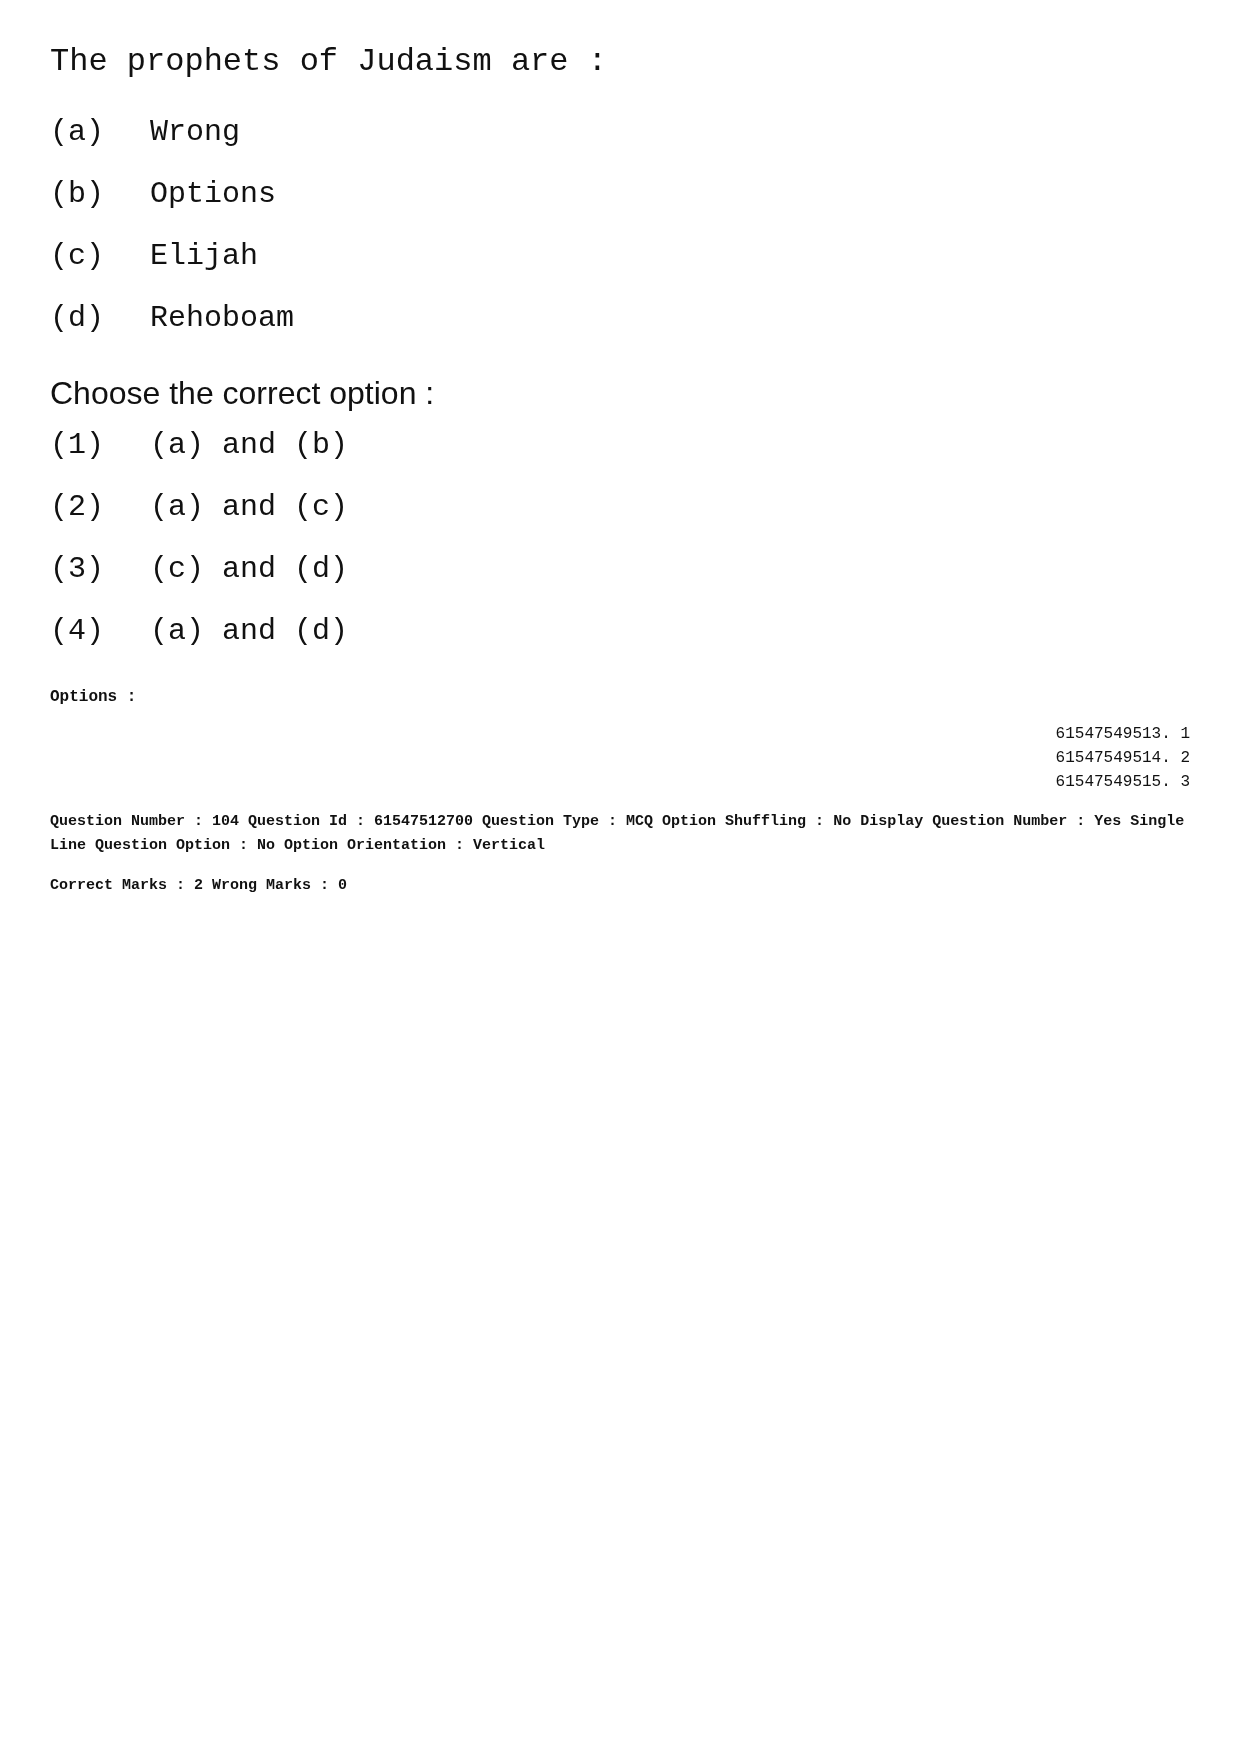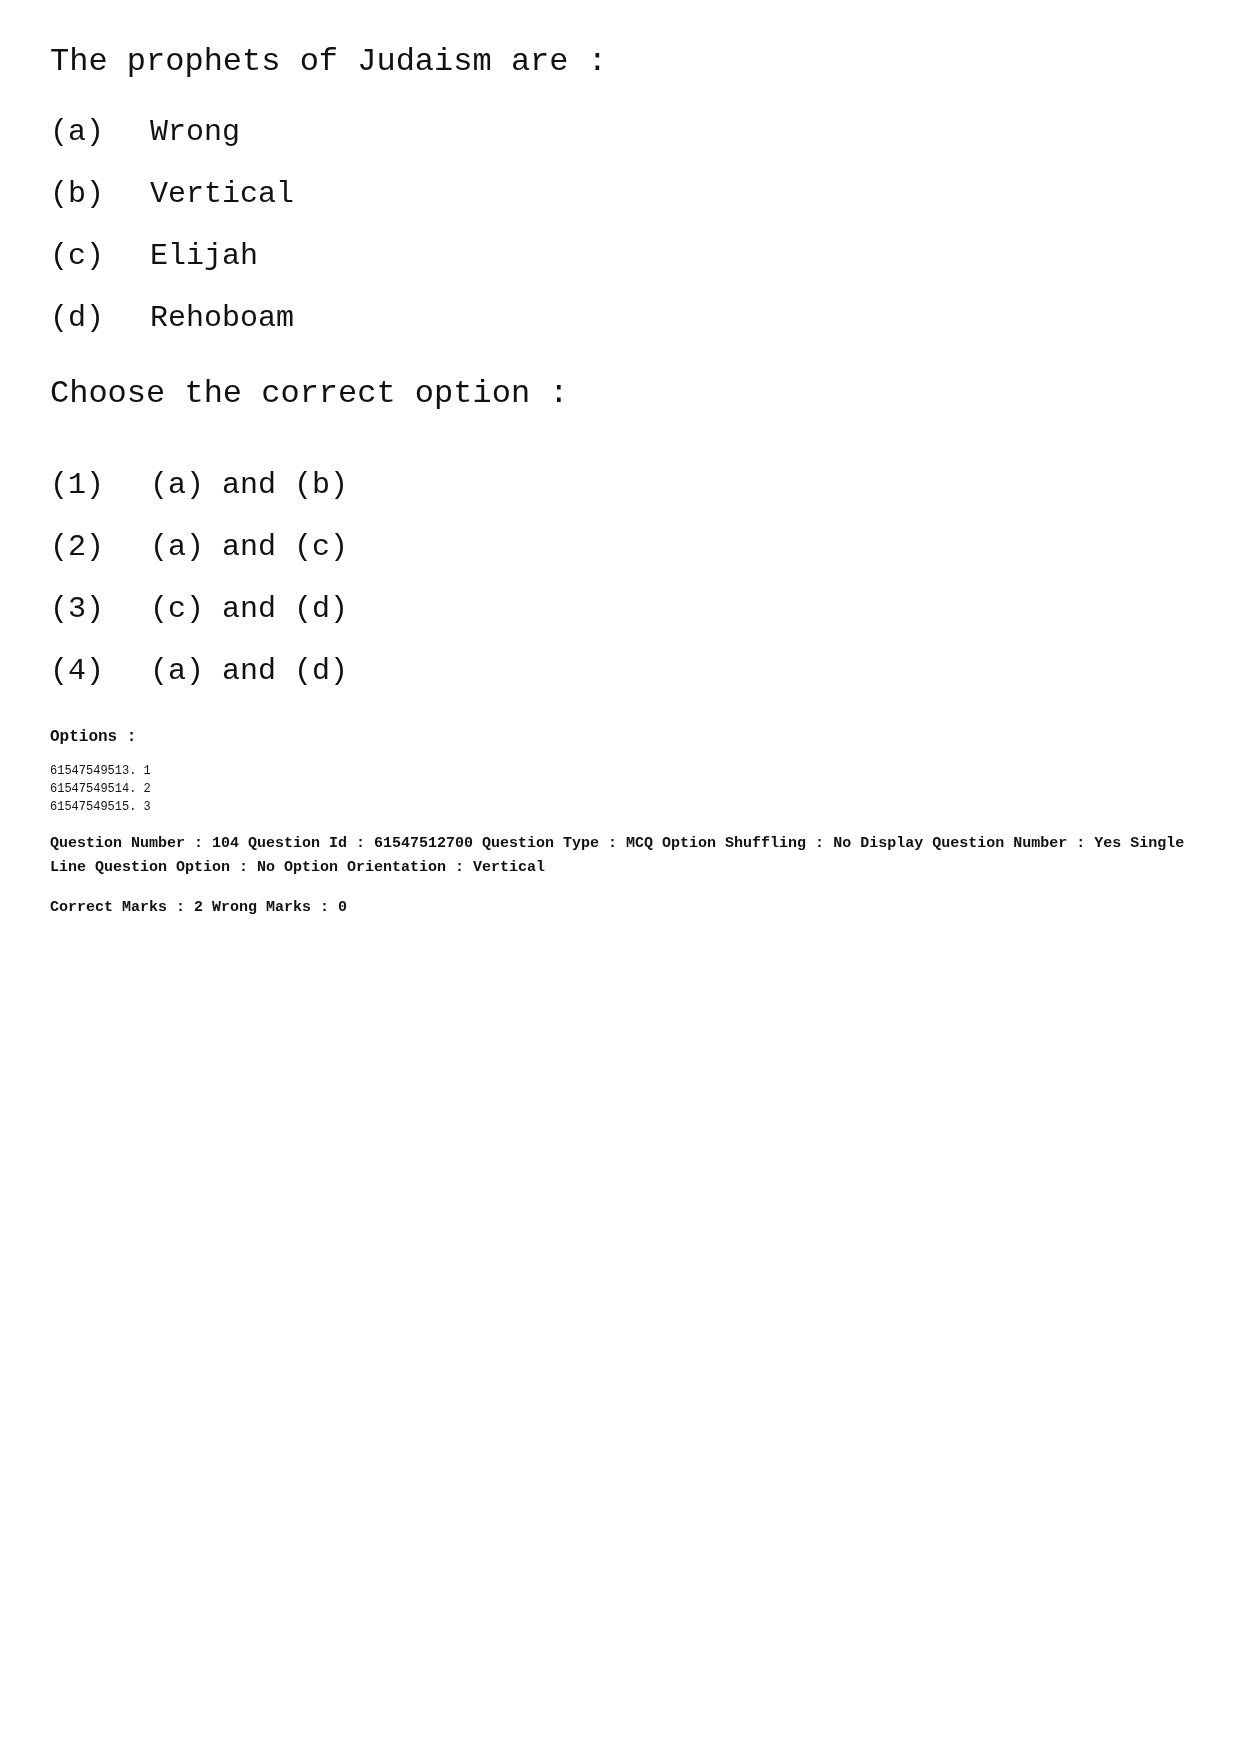--- a/index.html
+++ b/index.html
@@ -40,23 +40,23 @@
       min-width: 100px;
       color: #111;
     }
 
     .option-text {
       font-size: 30px;
     }
 
     .choose-text {
       font-size: 32px;
-      margin-bottom: 56px;
+      margin-bottom: 16px;
       margin-top: 10px;
-      font-family: Liberation Mono, monospace;
+      font-family: Liberation Sans, sans-serif;
     }
 
     .answer-options-list {
       margin-bottom: 40px;
     }
 
     .answer-option-item {
       display: flex;
       align-items: baseline;
       margin-bottom: 28px;
@@ -79,23 +79,24 @@
     }
 
     .options-header {
       font-size: 16px;
       font-weight: bold;
       font-family: 'Courier New', Courier, monospace;
       margin-bottom: 16px;
     }
 
     .option-code {
-      font-size: 12px;
+      font-size: 16px;
       font-family: 'Courier New', Courier, monospace;
       line-height: 1.5;
+      text-align: right;
     }
 
     .question-meta {
       margin-top: 16px;
       font-size: 15px;
       font-family: 'Courier New', Courier, monospace;
       font-weight: bold;
       line-height: 1.6;
     }
   </style>
@@ -108,21 +109,21 @@
 
   <div class="options-list">
 
     <div class="option-item">
       <span class="option-label">(a)</span>
       <span class="option-text">Wrong</span>
     </div>
 
     <div class="option-item">
       <span class="option-label">(b)</span>
-      <span class="option-text">Vertical</span>
+      <span class="option-text">Options</span>
     </div>
 
     <div class="option-item">
       <span class="option-label">(c)</span>
       <span class="option-text">Elijah</span>
     </div>
 
     <div class="option-item">
       <span class="option-label">(d)</span>
       <span class="option-text">Rehoboam</span>

